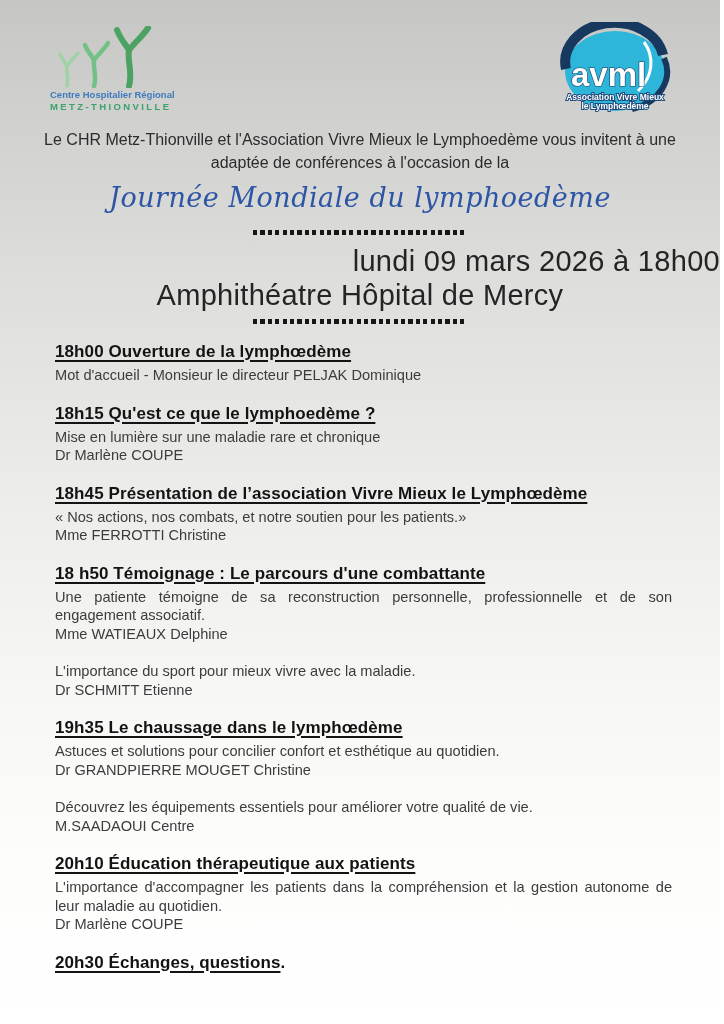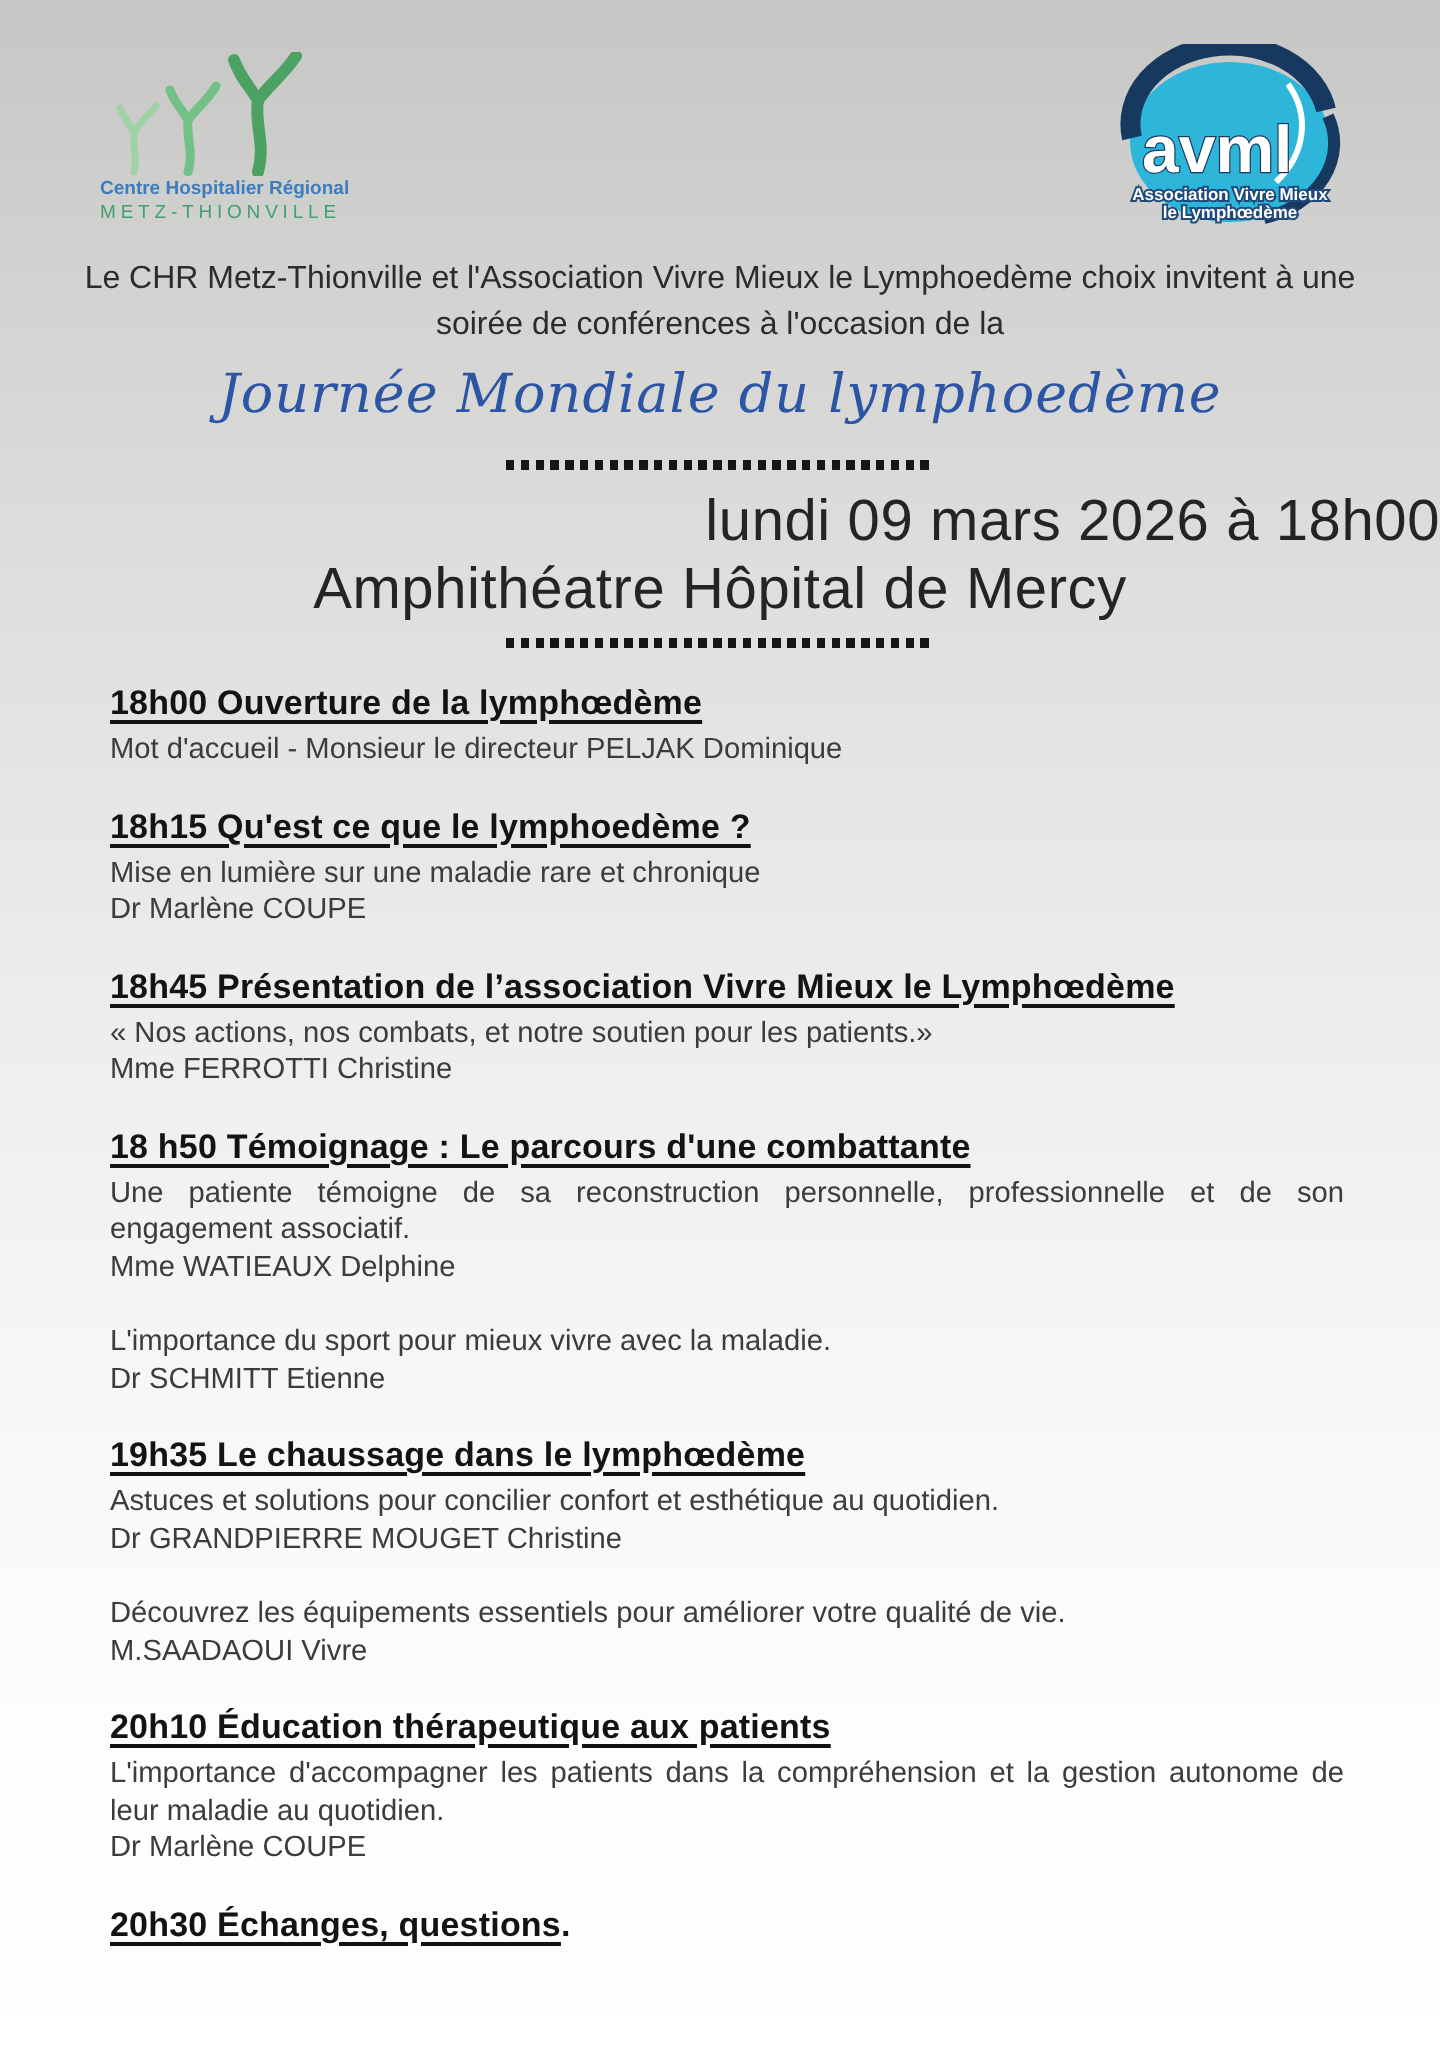--- a/index.html
+++ b/index.html
@@ -10,21 +10,21 @@
     overflow: hidden;
     font-family: "Liberation Sans", sans-serif;
     background: linear-gradient(180deg, #c6c6c4 0%, #cfcfcd 10%, #dededc 28%,
                 #ececea 48%, #f7f7f6 68%, #fdfdfc 85%, #ffffff 100%);
   }
 
   
   .logo-chr { position:absolute; left:50px; top:26px; width:132px; text-align:left; }
   .logo-chr svg { display:block; margin-left:4px; }
   .chr-line1 { font-size:9.5px; font-weight:bold; color:#3e7cbd; white-space:nowrap; margin-top:1px; }
-  .chr-line2 { font-size:9.5px; font-weight:normal; color:#3da26b; letter-spacing:2.4px; white-space:nowrap; margin-top:1px; }
+  .chr-line2 { font-size:9.5px; font-weight:bold; color:#3da26b; letter-spacing:2.4px; white-space:nowrap; margin-top:1px; }
 
   .logo-avml { position:absolute; right:46px; top:22px; width:114px; height:94px; }
 
   
   .intro {
     position:absolute; top:128px; left:37px; right:37px;
     text-align:center; font-size:16px; line-height:1.45; color:#2c2c2c;
   }
 
   .script-title {
@@ -98,21 +98,21 @@
   <svg class="logo-avml" viewBox="0 0 114 94">
     <ellipse cx="55" cy="49" rx="50" ry="40" fill="#2eb5da"></ellipse>
     <path d="M 6,47 A 49,39 0 0 1 103,33" stroke="#17395f" stroke-width="10" fill="none"></path>
     <path d="M 104,36 A 49,39 0 0 1 72,87" stroke="#17395f" stroke-width="6" fill="none"></path>
     <path d="M 84,20 C 95,35 93,55 78,69" stroke="#ffffff" stroke-width="3" fill="none"></path>
     <text x="11" y="64" font-family="Liberation Sans, sans-serif" font-size="33" font-weight="bold" fill="#ffffff" stroke="#17395f" stroke-width="1.2" paint-order="stroke">avml</text>
     <text x="55" y="78" text-anchor="middle" font-family="Liberation Sans, sans-serif" font-size="8.5" font-weight="bold" fill="#ffffff" stroke="#1d4a7a" stroke-width="2" paint-order="stroke">Association Vivre Mieux</text>
     <text x="55" y="87" text-anchor="middle" font-family="Liberation Sans, sans-serif" font-size="8.5" font-weight="bold" fill="#ffffff" stroke="#1d4a7a" stroke-width="2" paint-order="stroke">le Lymphœdème</text>
   </svg>
 
-  <div class="intro">Le CHR Metz-Thionville et l'Association Vivre Mieux le Lymphoedème choix invitent à une soirée de conférences à l'occasion de la</div>
+  <div class="intro">Le CHR Metz-Thionville et l'Association Vivre Mieux le Lymphoedème vous invitent à une adaptée de conférences à l'occasion de la</div>
 
   <div class="script-title">Journée Mondiale du lymphoedème</div>
 
   <div class="dots dots1"></div>
 
   <div class="datetime">lundi 09 mars 2026 à 18h00</div>
   <div class="venue">Amphithéatre Hôpital de Mercy</div>
 
   <div class="dots dots2"></div>
 
@@ -147,21 +147,21 @@
     </div>
 
     <div class="item">
       <div class="item-title"><span class="u">19h35 Le chaussage dans le lymphœdème</span></div>
       <div class="item-line">Astuces et solutions pour concilier confort et esthétique au quotidien.</div>
       <div class="item-line">Dr GRANDPIERRE MOUGET Christine</div>
     </div>
 
     <div class="item">
       <div class="item-line">Découvrez les équipements essentiels pour améliorer votre qualité de vie.</div>
-      <div class="item-line">M.SAADAOUI Vivre</div>
+      <div class="item-line">M.SAADAOUI Centre</div>
     </div>
 
     <div class="item">
       <div class="item-title"><span class="u">20h10 Éducation thérapeutique aux patients</span></div>
       <div class="item-line justify">L'importance d'accompagner les patients dans la compréhension et la gestion autonome de leur maladie au quotidien.</div>
       <div class="item-line">Dr Marlène COUPE</div>
     </div>
 
     <div class="item" style="margin-top:12px;">
       <div class="item-title"><span class="u">20h30 Échanges, questions</span><span>.</span></div>

